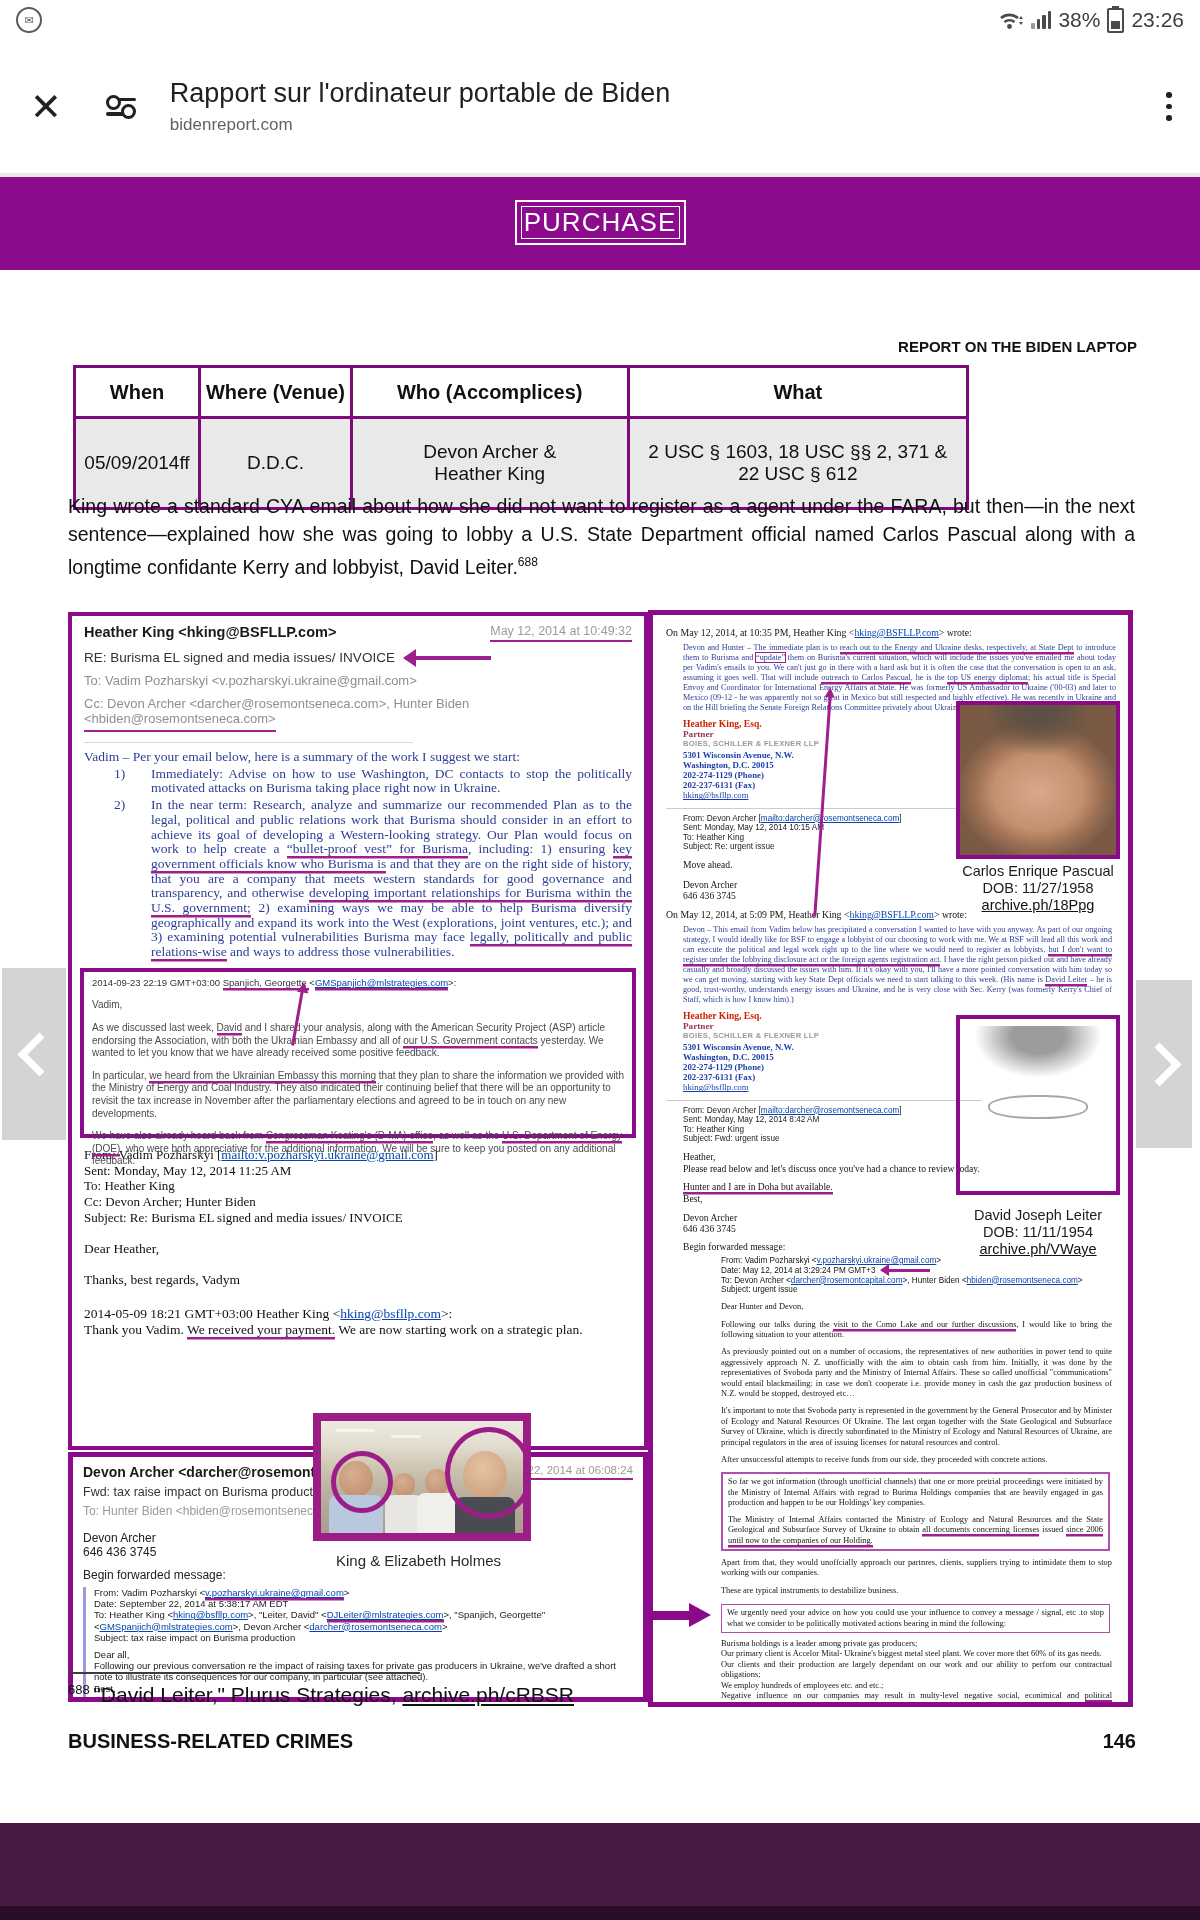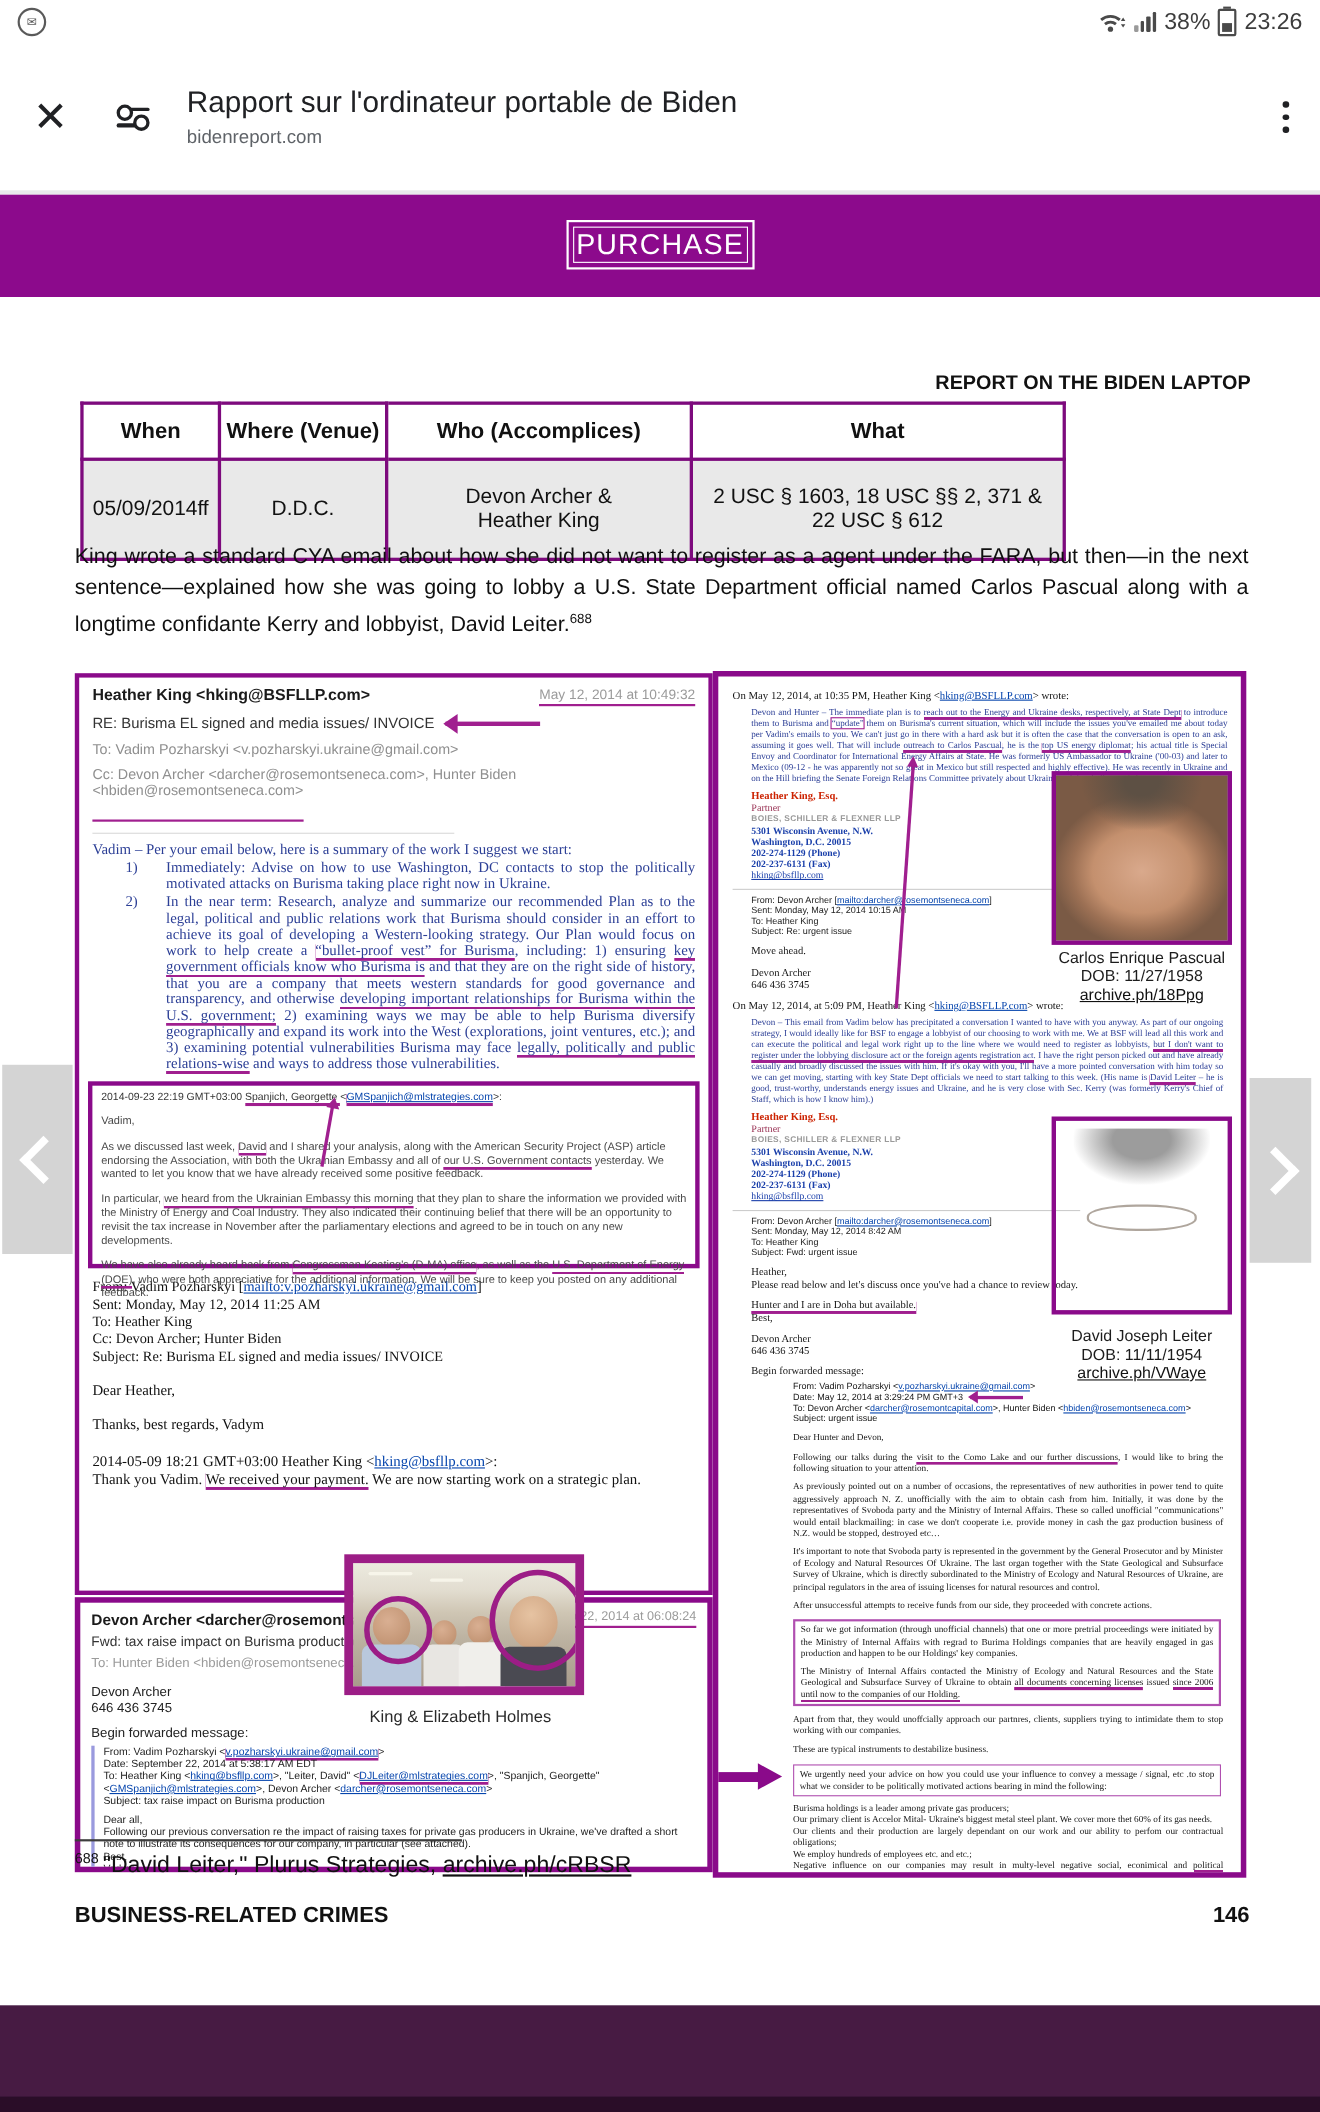--- a/index.html
+++ b/index.html
@@ -36,21 +36,21 @@
   .kebab{width:6px;display:flex;flex-direction:column;gap:6px;align-items:center;margin-left:20px}
   .kebab i{width:5.5px;height:5.5px;border-radius:50%;background:#202124}
   .chrome-sep{height:4px;background:#e9e9ec}
 
   
   .band{height:93px;background:#8c0a8c;display:flex;align-items:flex-start;justify-content:center}
   .purchase{margin-top:23px;width:171px;height:45px;border:2px solid #fff;outline:1px solid #fff;outline-offset:-7px;color:#fff;font-size:26px;letter-spacing:1px;display:flex;align-items:center;justify-content:center;background:transparent}
 
   
   .doc{position:relative;height:1553px;background:#fff}
-  .report-tag{position:absolute;top:68px;right:63px;font-size:18px;font-weight:bold;color:#111}
+  .report-tag{position:absolute;top:68px;right:63px;font-size:15px;font-weight:bold;color:#111}
 
   table.crime{position:absolute;top:95px;left:73px;width:896px;border-collapse:collapse}
   table.crime th,table.crime td{border:3px solid #7d0a7d;text-align:center;vertical-align:middle}
   table.crime{border:2px solid #7d0a7d}
   table.crime th{background:#fff;font-size:20px;font-weight:bold;height:46px;color:#111}
   table.crime td{background:#e9e9e9;font-size:19px;height:86px;color:#111;white-space:pre-line}
   .cw1{width:14%}.cw2{width:17%}.cw3{width:31%}.cw4{width:38%}
 
   .intro{position:absolute;top:222px;left:68px;width:1067px;font-size:19.5px;line-height:28px;color:#101010;text-align:justify}
   .sup{vertical-align:super;font-size:0.62em}
@@ -67,21 +67,21 @@
   .arrL.sm{width:48px;height:3px;margin-left:6px}
   .arrL.sm::before{top:-5px;border-right:9px solid #a01f8f;border-top:6px solid transparent;border-bottom:6px solid transparent}
 
   
   .email1{position:absolute;left:68px;top:342px;width:580px;height:838px;border:4px solid #8a0a8a;box-sizing:border-box;background:#fff;padding:8px 12px;overflow:hidden}
   .e1-row1{display:flex;justify-content:space-between;align-items:flex-start}
   .e1-from{font-size:14.5px;font-weight:bold;color:#1a1a1a}
   .e1-date{font-size:12.5px;color:#9b9b9b;border-bottom:2px solid #a01f8f;padding-bottom:2px}
   .e1-sub{margin-top:8px;font-size:13.5px;color:#333}
   .e1-meta{margin-top:8px;font-size:13px;color:#8f8f8f}
-  .e1-cc2{display:inline-block;border-bottom:2px solid #a01f8f;padding-bottom:19px}
+  .e1-cc2{display:inline-block;border-bottom:2px solid #a01f8f;padding-bottom:4px}
   .e1-div{border-top:1px solid #d9d9d9;margin:10px 0 7px;width:60%}
   .e1-body{font-family:"Liberation Serif",serif;font-size:13.5px;line-height:14.7px;color:#2c3f96;text-align:justify}
   .e1-body .li{position:relative;padding-left:67px;margin-top:2px}
   .e1-body .num{position:absolute;left:30px}
   .inset{border:4px solid #8a0a8a;margin-top:8px;margin-left:-4px;margin-right:-4px;padding:5px 8px;font-size:10px;line-height:12.6px;color:#4a4a4a;position:relative;height:170px;box-sizing:border-box;text-align:left;font-family:"Liberation Sans",sans-serif}
   .inset-head{font-size:9.5px;color:#333}
   .inset p{margin:10px 0 0}
   .inset-arrow{position:absolute;left:212px;top:18px;width:3px;height:56px;background:#a01f8f;transform:rotate(10deg)}
   .inset-arrow::before{content:"";position:absolute;top:-8px;left:-4.5px;border-bottom:10px solid #a01f8f;border-left:6px solid transparent;border-right:6px solid transparent}
   .e1-meta2{margin-top:9px;font-size:13px;line-height:15.8px;color:#111}
@@ -109,21 +109,21 @@
   .holmes .bodyb{position:absolute;border-radius:8px 8px 0 0}
   .holmes .ring{position:absolute;border:5px solid #9c1d86;border-radius:50%}
   .holmes-cap{position:absolute;left:316px;top:1282px;width:205px;text-align:center;font-size:15px;color:#2a2a2a;z-index:6}
 
   
   .rpage{position:absolute;left:648px;top:340px;width:485px;height:1097px;border:5px solid #8a0a8a;box-sizing:border-box;background:#fff;padding:10px 10px 8px 13px;overflow:hidden;font-family:"Liberation Serif",serif;color:#141414}
   .rp-wrote{font-size:9.8px;margin-top:2px}
   .rp-blue{color:#2c3f96;font-size:8.2px;line-height:10px;text-align:justify;margin:5px 2px 6px 17px}
   .rp-sig{font-size:8.8px;line-height:10.2px;margin-left:17px}
   .sig-name{color:#cc2200;font-weight:bold;font-size:9.6px}
-  .sig-title{color:#993355;font-weight:normal;font-size:9.2px}
+  .sig-title{color:#993355;font-weight:bold;font-size:9.2px}
   .sig-firm{color:#9a9a9a;font-family:"Liberation Sans",sans-serif;font-size:7.6px;font-weight:bold;letter-spacing:.3px}
   .sig-blue{color:#1a3faa;font-weight:bold}
   .sig-mail{color:#1a3faa;text-decoration:underline}
   .rp-div{border-top:1px solid #ccc;margin:7px 0 5px;width:70%}
   .rp-fb{font-family:"Liberation Sans",sans-serif;font-size:8.2px;line-height:9.6px;margin-left:17px;color:#222}
   .rp-p{font-size:9.6px;margin:7px 0 0 17px}
   .rp-fwd{margin:4px 0 0 55px;font-size:8.4px;line-height:10.4px}
   .rp-fwd .hd{font-family:"Liberation Sans",sans-serif;font-size:8.2px;line-height:9.8px}
   .rp-fwd p{margin:7px 6px 0 0;text-align:justify}
   .rp-box{border:2px solid #b04fb0;padding:3px 5px;margin:7px 8px 0 0}

